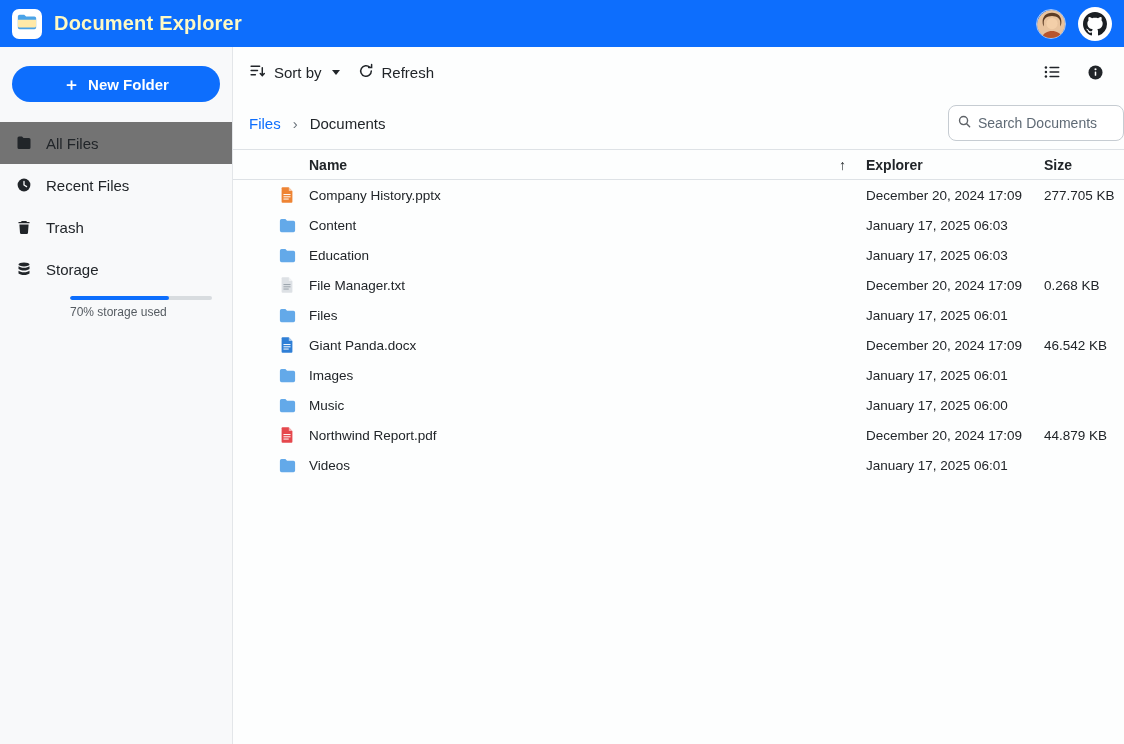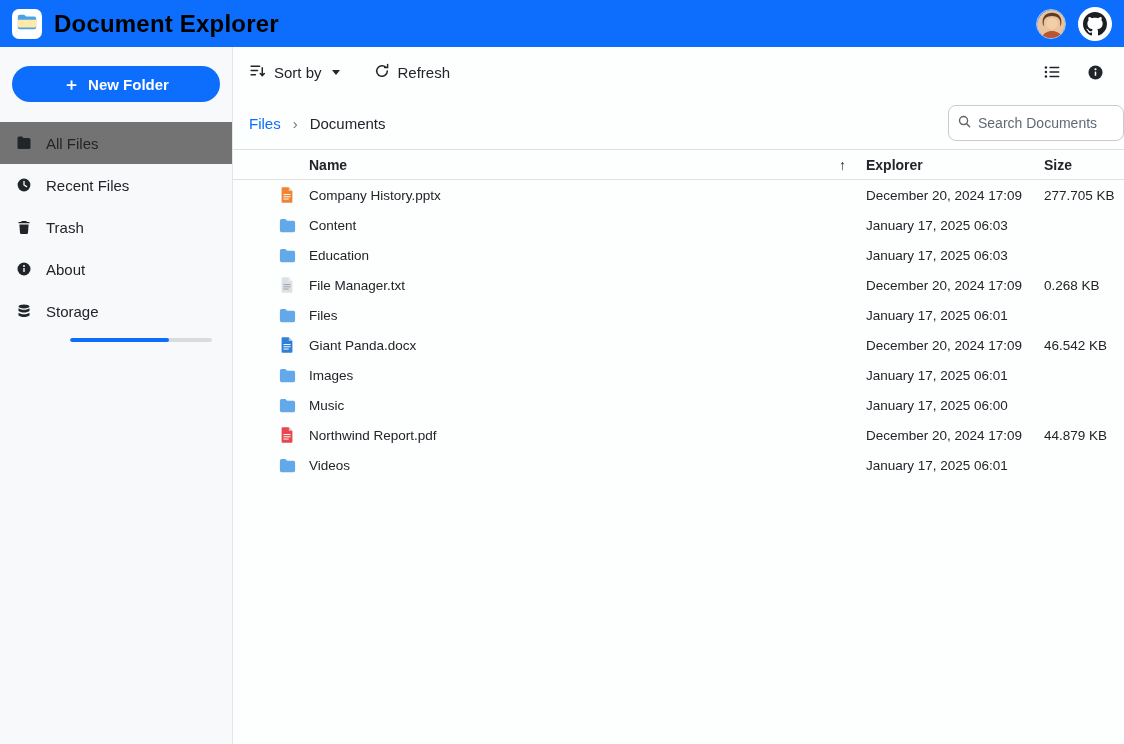--- a/index.html
+++ b/index.html
@@ -5,21 +5,21 @@
   * { margin:0; padding:0; box-sizing:border-box; }
   html,body { width:1124px; height:744px; overflow:hidden;
     font-family:"Liberation Sans","DejaVu Sans",sans-serif; background:#fff; color:#212529; }
   .app { display:flex; flex-direction:column; width:1124px; height:744px; }
 
   
   .topbar { height:47px; flex:0 0 47px; background:var(--accent,#0d6efd);
     display:flex; align-items:center; padding:0 12px; gap:12px; }
   .logo-box { width:30px; height:30px; border-radius:7px; background:#fff;
     display:flex; align-items:center; justify-content:center; flex:0 0 30px; }
-  .app-title { color:#000000; font-size:24px; font-weight:700; letter-spacing:.2px; }
+  .app-title { color:#fef9c3; font-size:20px; font-weight:700; letter-spacing:.2px; }
   .topbar-right { margin-left:auto; display:flex; align-items:center; gap:12px; }
   .avatar { width:30px; height:30px; border-radius:50%; overflow:hidden; border:1px solid rgba(255,255,255,.6); cursor:pointer; }
   .gh-circle { width:34px; height:34px; border-radius:50%; background:#fff;
     display:flex; align-items:center; justify-content:center; cursor:pointer; }
 
   
   .body-wrap { flex:1; display:flex; min-height:0; }
 
   
   .sidebar { width:233px; flex:0 0 233px; background:#f8f9fa; border-right:1px solid #e3e6e9; padding-top:19px; }
@@ -31,21 +31,21 @@
     font-size:15px; color:#212529; cursor:pointer; }
   .nav-item.active { background:#737373; }
   .nav-item .ic { width:16px; height:16px; flex:0 0 16px; display:flex; align-items:center; justify-content:center; }
   .storage-bar-wrap { padding:6px 20px 0 70px; }
   .storage-track { width:100%; height:4px; background:#d8dcdf; border-radius:2px; overflow:hidden; }
   .storage-fill { height:100%; background:var(--accent,#0d6efd); border-radius:2px; }
   .storage-label { padding:5px 20px 0 70px; font-size:12px; color:#555b61; }
 
   
   .main { flex:1; min-width:0; display:flex; flex-direction:column; background:#fdfefe; }
-  .toolbar { height:50px; flex:0 0 50px; display:flex; align-items:center; padding:0 20px 0 16px; gap:34px; }
+  .toolbar { height:50px; flex:0 0 50px; display:flex; align-items:center; padding:0 20px 0 16px; gap:18px; }
   .tool-btn { display:flex; align-items:center; gap:8px; font-size:15px; color:#212529; cursor:pointer; background:none; border:none; font-family:inherit; }
   .caret { width:0; height:0; border-left:4.5px solid transparent; border-right:4.5px solid transparent; border-top:5.5px solid #212529; margin-left:2px; }
   .toolbar-right { margin-left:auto; display:flex; align-items:center; gap:26px; }
   .icon-btn { background:none; border:none; cursor:pointer; display:flex; align-items:center; }
 
   .crumb-row { height:52px; flex:0 0 52px; display:flex; align-items:center; padding:0 0 0 16px; }
   .crumb-link { color:var(--accent,#0d6efd); font-size:15px; cursor:pointer; text-decoration:none; }
   .crumb-sep { color:#6c757d; font-size:15px; margin:0 12px; }
   .crumb-current { color:#212529; font-size:15px; }
   .search-box { margin-left:auto; width:176px; height:36px; border:1px solid #c6ccd2; border-radius:8px;
@@ -138,47 +138,38 @@
       <div class="nav-item">
         <span class="ic">
           <svg viewBox="0 0 16 16" width="16" height="16" fill="#212529">
               <path d="M5.6 2h4.8l.5 1h2.6v1.3H2.5V3h2.6z"></path>
               <path d="M3.4 5.4h9.2l-.6 8.3a1.3 1.3 0 0 1-1.3 1.2H5.3A1.3 1.3 0 0 1 4 13.7z"></path>
             </svg>
         </span>
         <span>Trash</span>
       </div>
 
-      <div class="nav-item">
-        <span class="ic">
-          <svg viewBox="0 0 16 16" width="16" height="16">
-              <circle cx="8" cy="8" r="6.5" fill="#212529"></circle>
-              <rect x="7.3" y="7" width="1.4" height="4.1" rx=".5" fill="#f8f9fa"></rect>
-              <circle cx="8" cy="4.9" r="1" fill="#f8f9fa"></circle>
-            </svg>
-        </span>
-        <span>About</span>
-      </div>
 
       <div class="nav-item">
         <span class="ic">
           <svg viewBox="0 0 16 16" width="16" height="16" fill="#212529">
               <ellipse cx="8" cy="3.4" rx="5.5" ry="2"></ellipse>
               <path d="M2.5 5.3c1 .9 3.1 1.5 5.5 1.5s4.5-.6 5.5-1.5V8c-1 .9-3.1 1.5-5.5 1.5S3.5 8.9 2.5 8z"></path>
               <path d="M2.5 9.7c1 .9 3.1 1.5 5.5 1.5s4.5-.6 5.5-1.5v2.8c-1 .9-3.1 1.5-5.5 1.5s-4.5-.6-5.5-1.5z"></path>
             </svg>
         </span>
         <span>Storage</span>
       </div>
 
       <div class="storage-bar-wrap">
         <div class="storage-track">
           <div class="storage-fill" id="storage-fill" style="width: 70%;"></div>
         </div>
       </div>
+      <div class="storage-label">70% storage used</div>
     </div>
 
     <div class="main">
 
       <div class="toolbar">
         <button class="tool-btn">
           <span>
             <svg viewBox="0 0 16 16" width="17" height="17" fill="none" stroke="#212529" stroke-width="1.4" stroke-linecap="round">
                 <path d="M2 4h8M2 8h6M2 12h4"></path>
                 <path d="M12.5 5.5v7M10.6 10.8l1.9 2 1.9-2"></path>

